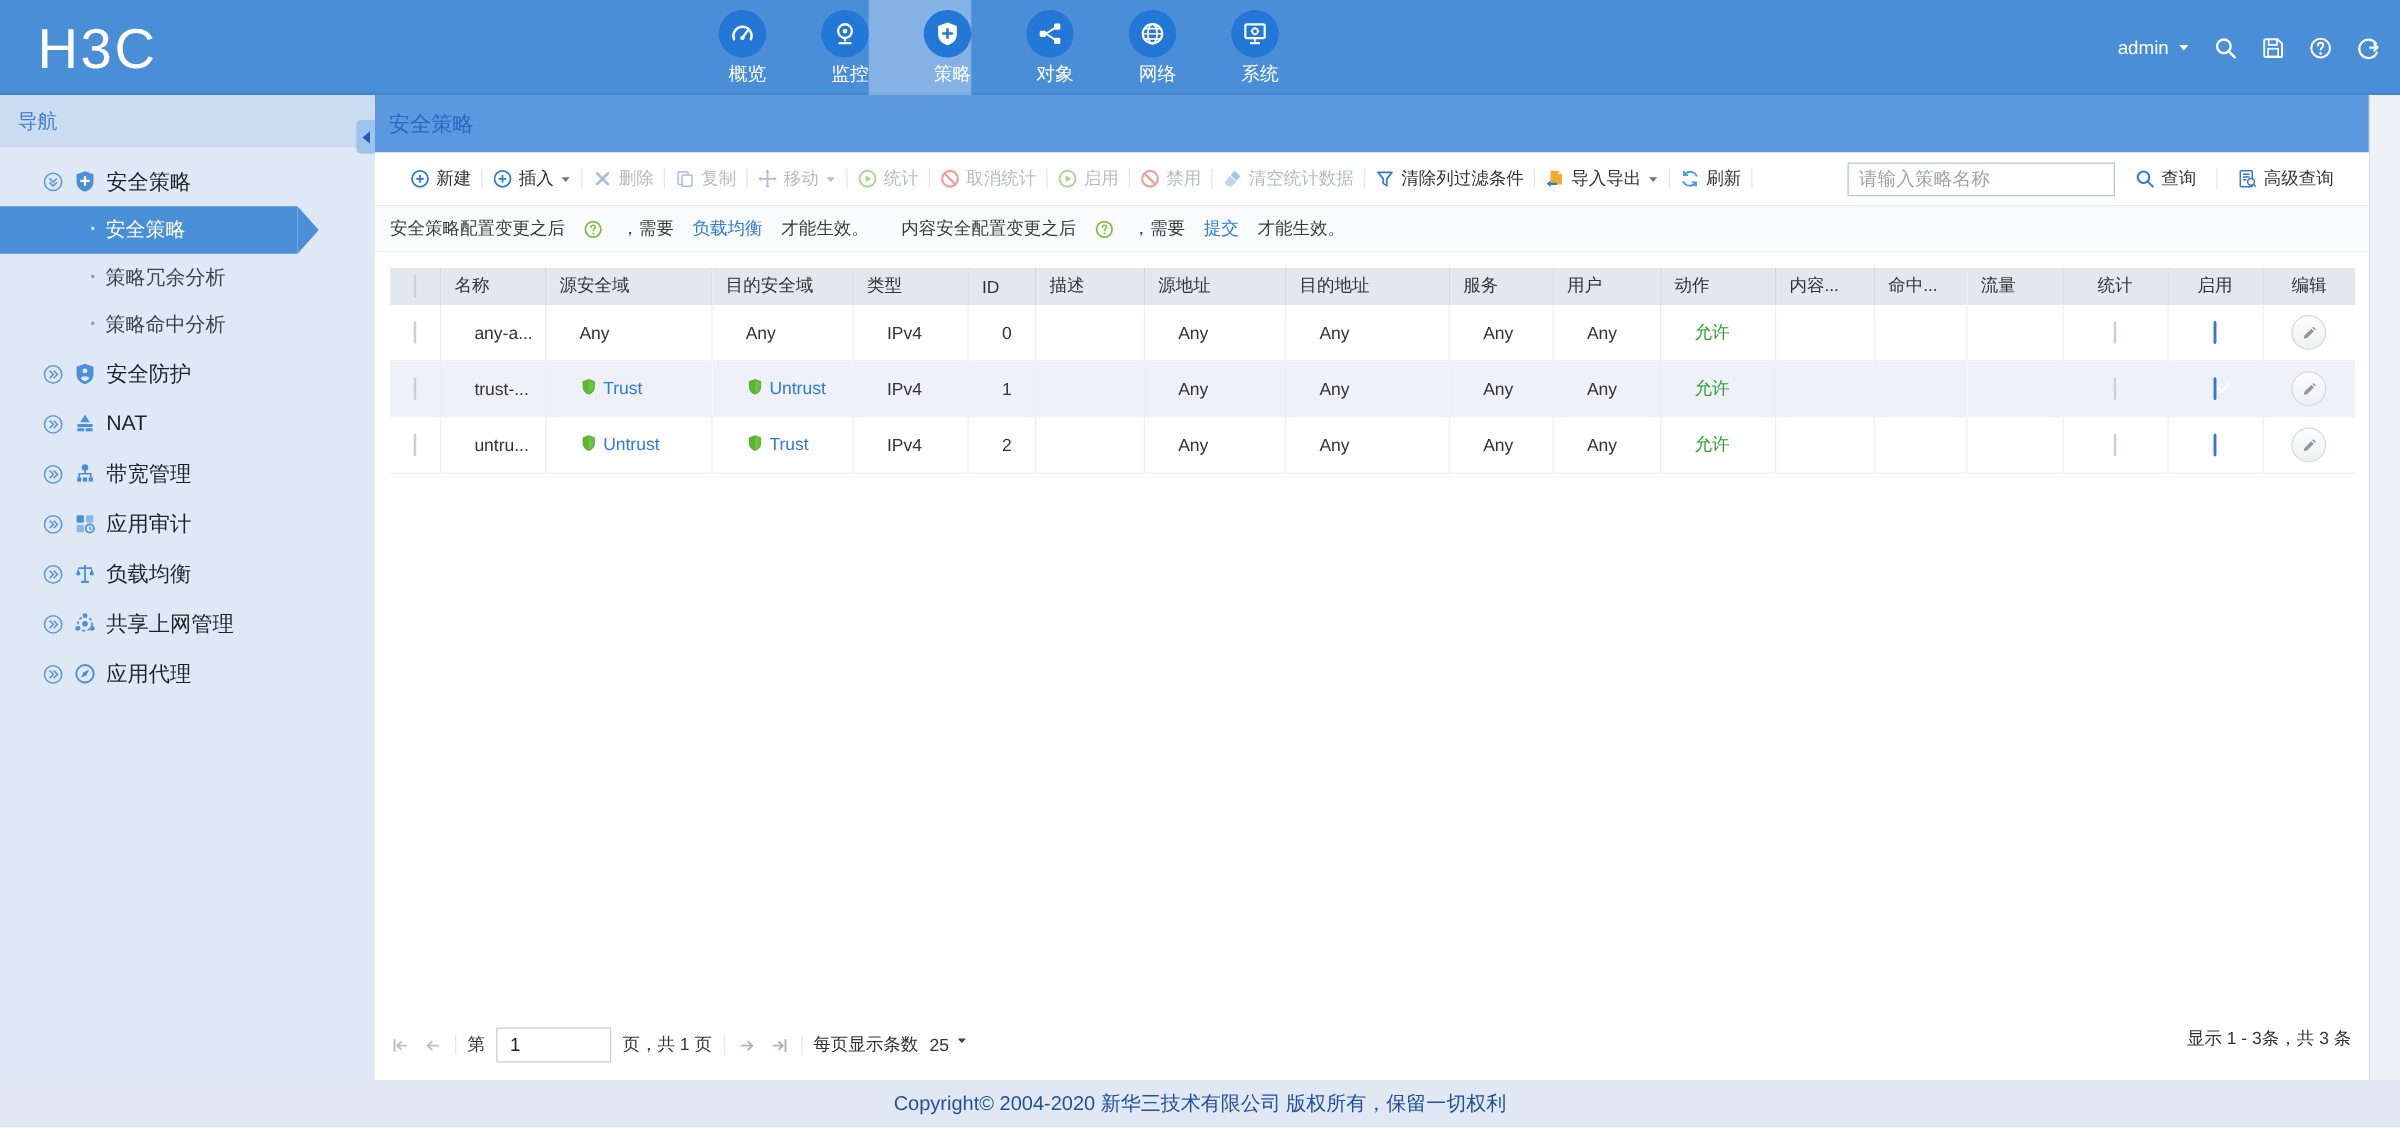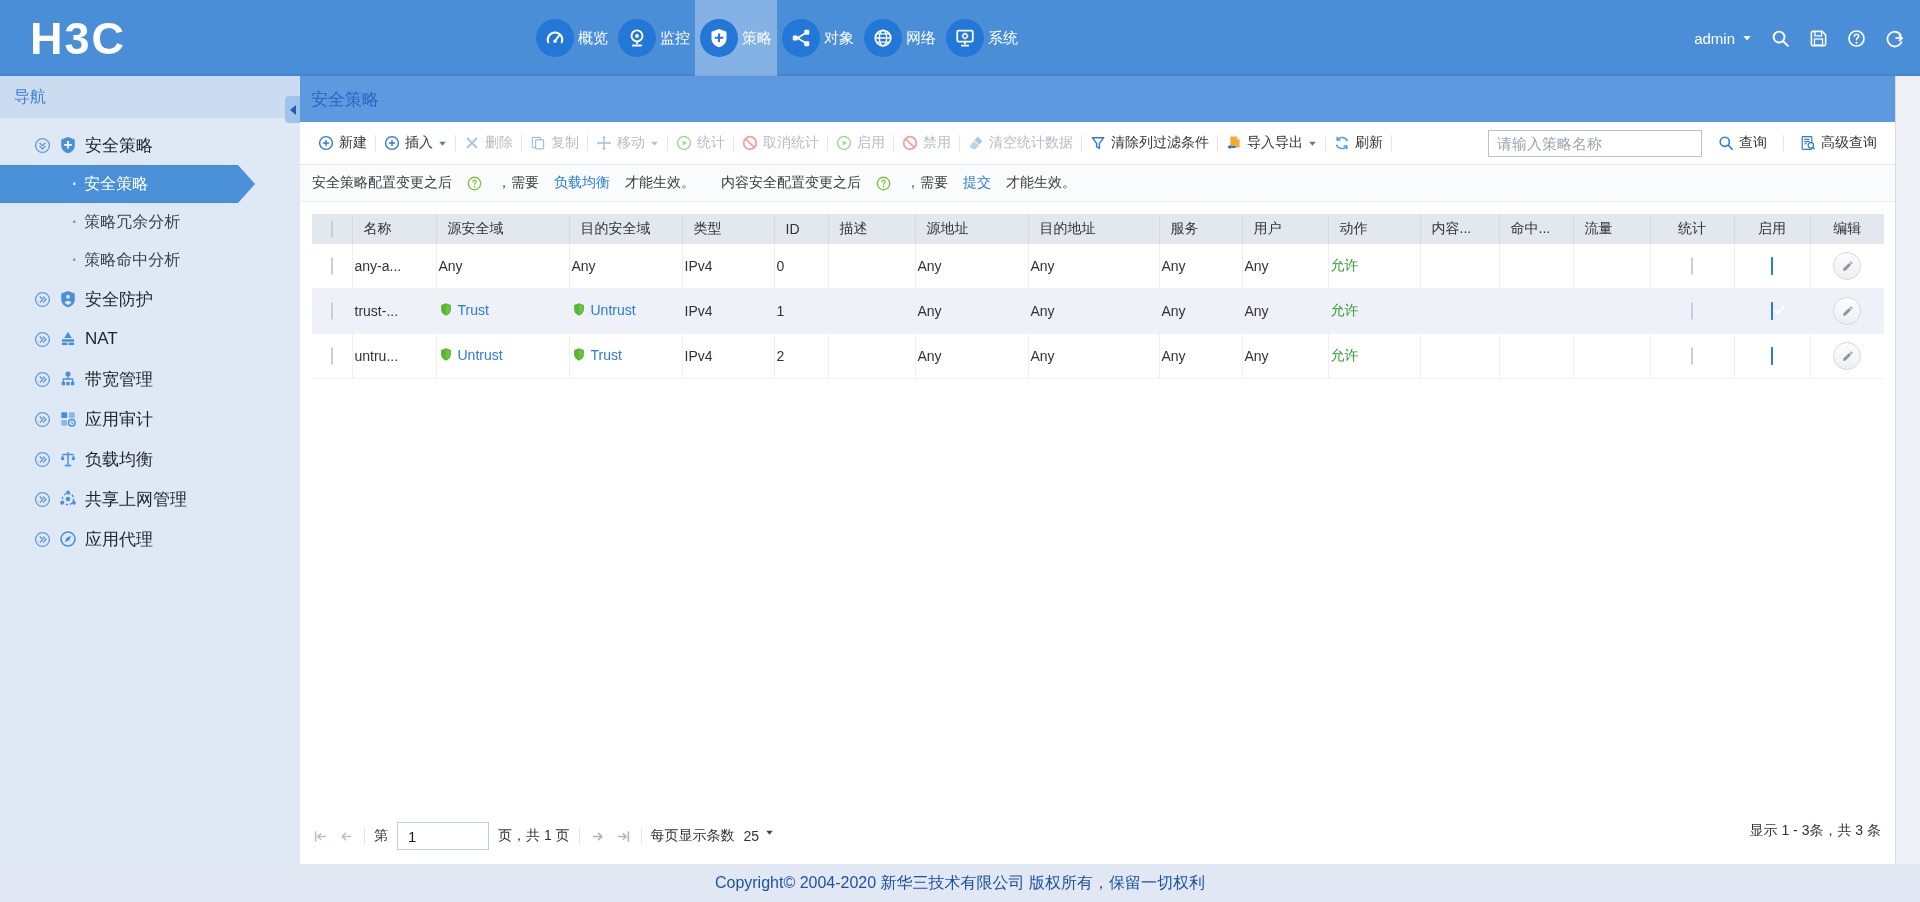--- a/index.html
+++ b/index.html
@@ -1,24 +1,24 @@
 <!DOCTYPE html>
 <html><head>
 <meta charset="utf-8">
 <style>
 html,body{margin:0;padding:0}
 body{width:1920px;height:902px;position:relative;overflow:hidden;background:#edf0f5;
   font-family:"Liberation Sans","DejaVu Sans",sans-serif;-webkit-font-smoothing:antialiased}
 .ic svg{width:16px;height:16px;display:block}
 
 .header{position:absolute;top:0;left:0;right:0;height:76px;background:#4a8ed8;display:flex;align-items:center;box-shadow:inset 0 -2px 0 rgba(0,0,0,.06)}
-.logo{font-size:45px;font-weight:bold;color:#fff;margin-left:30px;letter-spacing:2px;line-height:1}
+.logo{font-size:45px;font-weight:normal;color:#fff;margin-left:30px;letter-spacing:2px;line-height:1}
 .product{color:#fff;font-size:20px;margin-left:24px;width:158px;line-height:1.3}
 .topnav{position:absolute;left:531px;top:0;height:76px;display:flex}
-.nav-item{width:82px;display:flex;flex-direction:row;align-items:center;justify-content:center;gap:4px;cursor:pointer}
+.nav-item{width:82px;display:flex;flex-direction:column;align-items:flex-end;justify-content:center;gap:4px;cursor:pointer}
 .nav-item.active{background:rgba(255,255,255,.32)}
 .nav-circle{width:38px;height:38px;border-radius:50%;background:#2377d6;display:flex;align-items:center;justify-content:center}
 .nav-circle svg{width:20px;height:20px}
 .nav-label{color:#fff;font-size:15px}
 .header-right{margin-left:auto;display:flex;align-items:center;gap:19px;padding-right:16px}
 .admin{color:#fff;font-size:15px;display:flex;align-items:center;gap:7px;cursor:pointer}
 .admin .ic svg{width:10px;height:10px}
 .hdr-icon{cursor:pointer}
 .hdr-icon svg{width:19px;height:19px;display:block}
 
@@ -31,40 +31,40 @@
 .tree-item .exp svg{width:17px;height:17px}
 .tree-item .ti svg{width:18px;height:18px}
 .tree-sub{height:38px;display:flex;align-items:center;padding-left:72px;font-size:16px;color:#3d434b;cursor:pointer;position:relative;width:238px;box-sizing:border-box}
 .sub-dot{margin-right:7px;color:#8a94a2;font-weight:bold}
 .tree-sub.selected{background:#4a90d9;color:#fff}
 .tree-sub.selected .sub-dot{color:#dbe9fb}
 .tree-sub.selected::after{content:'';position:absolute;left:238px;top:0;width:0;height:0;border-left:17px solid #4a90d9;border-top:19px solid transparent;border-bottom:19px solid transparent}
 
 .content{position:absolute;top:76px;left:300px;right:24px;bottom:38px;display:flex;flex-direction:column;background:#fff;border-right:1px solid #d7dce3}
 .tabbar{height:46px;background:#5d99de;display:flex;align-items:center;padding-left:11px;font-size:17px;color:#2a66c2;flex:none}
-.toolbar{height:42px;background:#fff;border-bottom:1px solid #e4e8ee;display:flex;align-items:center;padding:0 10px;flex:none;white-space:nowrap}
+.toolbar{height:42px;background:#fff;border-bottom:1px solid #e4e8ee;display:flex;align-items:center;padding:0 20px;flex:none;white-space:nowrap}
 .tbtn{display:inline-flex;align-items:center;gap:5px;padding:0 8px;font-size:14px;color:#333;cursor:pointer;height:28px}
 .tbtn.disabled{color:#b4bcc6;cursor:default}
 .tb-sep{width:1px;height:16px;background:#e2e6eb;flex:none}
 .tbtn .caret svg{width:9px;height:9px}
 .tb-search{margin-left:auto;display:flex;align-items:center;gap:8px}
 input.search{width:196px;height:25px;border:1px solid #bac3cf;font-size:15px;padding:0 8px;color:#333;outline:none;font-family:inherit}
 input.search::placeholder{color:#9aa5b0}
 .infobar{height:36px;background:#fafbfd;border-bottom:1px solid #e8ecf1;display:flex;align-items:center;padding-left:12px;font-size:14px;color:#3c3c3c;flex:none;gap:26px}
 .notice{display:inline-flex;align-items:center;gap:15px}
 .q-ic svg{width:15px;height:15px;display:block}
 .link{color:#2a7ae2;cursor:pointer;text-decoration:none}
 
 .panel{flex:1;background:#fff;position:relative;overflow:hidden}
 .grid{margin:12px 12px 0 12px}
 table{border-collapse:collapse;table-layout:fixed;width:100%}
 th{height:30px;background:#e3e7ee;font-size:14px;font-weight:normal;text-align:left;padding:0 11px;color:#333;border-right:1px solid #d6dbe3;white-space:nowrap;overflow:hidden;cursor:pointer}
 th:last-child{border-right:none}
 th.c,td.c{text-align:center;padding:0}
-td{height:44px;border-right:1px solid #eceff4;border-bottom:1px solid #eef1f5;padding:0 2px;font-size:14px;color:#333;white-space:nowrap;overflow:hidden;background:#fff}
+td{height:44px;border-right:1px solid #eceff4;border-bottom:1px solid #eef1f5;padding:0 27px;font-size:14px;color:#333;white-space:nowrap;overflow:hidden;background:#fff}
 td:last-child{border-right:none}
 tr.alt td{background:#eef1f8}
 .cb{width:15px;height:15px;border:1px solid #c8cfd8;background:#fff;border-radius:2px;margin:0 auto;cursor:pointer;position:relative;box-sizing:border-box}
 .cb.checked{background:#2f7ad6;border-color:#2f7ad6}
 .cb.checked::after{content:'';position:absolute;left:4px;top:1px;width:4px;height:8px;border:solid #fff;border-width:0 2px 2px 0;transform:rotate(40deg)}
 .zone{display:inline-flex;align-items:center;gap:5px;color:#2a7ae2;cursor:pointer}
 .zone .ic svg{width:14px;height:15px}
 .allow{color:#2f9e2d}
 .edit-btn{width:26px;height:26px;border-radius:50%;border:1px solid #d4d9df;background:linear-gradient(#fdfdfe,#edeff2);display:flex;align-items:center;justify-content:center;margin:0 auto;cursor:pointer}
 .edit-btn svg{width:13px;height:13px}

